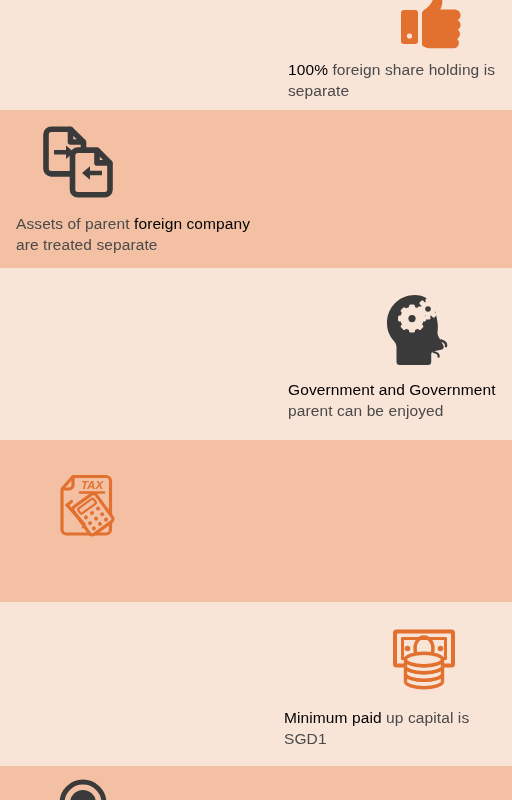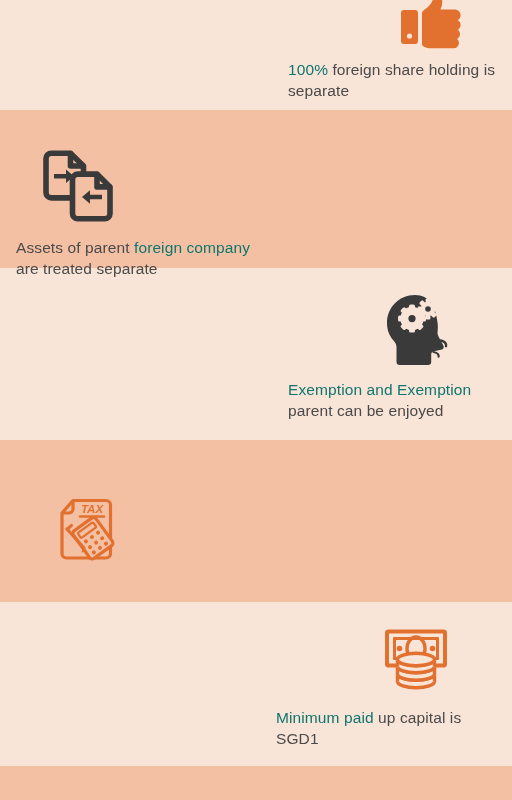--- a/index.html
+++ b/index.html
@@ -26,36 +26,36 @@
   }
   .band-light { background: #F9E4D8; }
   .band-dark  { background: #F4C0A4; }
 
   
   .row-inner {
     position: absolute;
     box-sizing: border-box;
   }
   .row-right { right: 8px; text-align: left; }
-  .row-left  { left: 16px; text-align: left; margin-top: 24px; }
+  .row-left  { left: 16px; text-align: left; }
 
   .icon-wrap {
     display: block;
     line-height: 0;
   }
 
   .caption {
     font-size: 15.5px;
     line-height: 1.33;
     color: #4A4A4A;
     letter-spacing: 0.1px;
     margin: 0;
     font-weight: 400;
   }
-  .hl { color: #0f766e; text-align: center; }
+  .hl { color: #000000; text-align: center; }
 
   
   #row1 { top: 0; height: 110px; }
   #row1-content { top: 0; left: 288px; width: 224px; }
   #row1-icon { margin-left: 112px; margin-top: -6px; }
   #row1-caption { margin-top: 8px; }
 
   
   #row2 { top: 110px; height: 158px; }
   #row2-content { top: 110px; left: 16px; width: 260px; }
@@ -69,21 +69,21 @@
   #row3-caption { margin-top: 14px; }
 
   
   #row4 { top: 440px; height: 162px; }
   #row4-content { top: 460px; left: 16px; width: 260px; font-style: italic; }
   #row4-icon { margin-left: 38px; margin-top: 12px; }
   #row4-caption { margin-top: 18px; }
 
   
   #row5 { top: 602px; height: 164px; }
-  #row5-content { top: 602px; left: 276px; width: 224px; }
+  #row5-content { top: 602px; left: 284px; width: 224px; }
   #row5-icon { margin-left: 108px; margin-top: 26px; }
   #row5-caption { margin-top: 16px; }
 
   
   #row6 { top: 766px; height: 34px; }
   #row6-content { top: 766px; left: 16px; width: 260px; }
   #row6-icon { margin-left: 42px; margin-top: 12px; overflow: hidden; height: 22px; }
 </style>
 </head>
 <body>
@@ -152,21 +152,21 @@
             <rect x="-10.5" y="-2.4" width="21" height="4.8" rx="1.3"></rect>
             <rect x="-2.4" y="-10.5" width="4.8" height="21" rx="1.3"></rect>
             <rect x="-10.5" y="-2.4" width="21" height="4.8" rx="1.3" transform="rotate(45)"></rect>
             <rect x="-2.4" y="-10.5" width="4.8" height="21" rx="1.3" transform="rotate(45)"></rect>
           </g>
           <circle cx="0" cy="0" r="7.2" fill="#F9E4D8"></circle>
           <circle cx="0" cy="0" r="2.8" fill="#3A3A3A"></circle>
         </g>
       </svg>
     </span>
-    <p class="caption" id="row3-caption"><span class="hl">Exemption and Exemption</span><span> parent can be enjoyed</span></p>
+    <p class="caption" id="row3-caption"><span class="hl">Government and Government</span><span> parent can be enjoyed</span></p>
   </div>
 
   <div class="row-inner row-left" id="row4-content">
     <span class="icon-wrap" id="row4-icon">
       <svg width="66" height="70" viewBox="0 0 66 70" xmlns="http://www.w3.org/2000/svg">
         <path d="M8 17 L19 4.5 L52 4.5 C54.5 4.5 56.5 6.5 56.5 9 L56.5 57.5 C56.5 60 54.5 62 52 62 L12.5 62 C10 62 8 60 8 57.5 Z" fill="none" stroke="#E2702F" stroke-width="3.2" stroke-linejoin="round"></path>
         <path d="M19 4.5 L19 13 C19 15.4 17 17 14.8 17 L8 17" fill="none" stroke="#E2702F" stroke-width="3.2" stroke-linejoin="round"></path>
         <text x="38" y="17" font-family="Liberation Sans, sans-serif" font-size="11.5" font-weight="bold" fill="#E2702F" text-anchor="middle">TAX</text>
         <line x1="26" y1="20.5" x2="50" y2="20.5" stroke="#E2702F" stroke-width="2.6" stroke-linecap="round"></line>
         <g transform="rotate(-36 38 41)">

